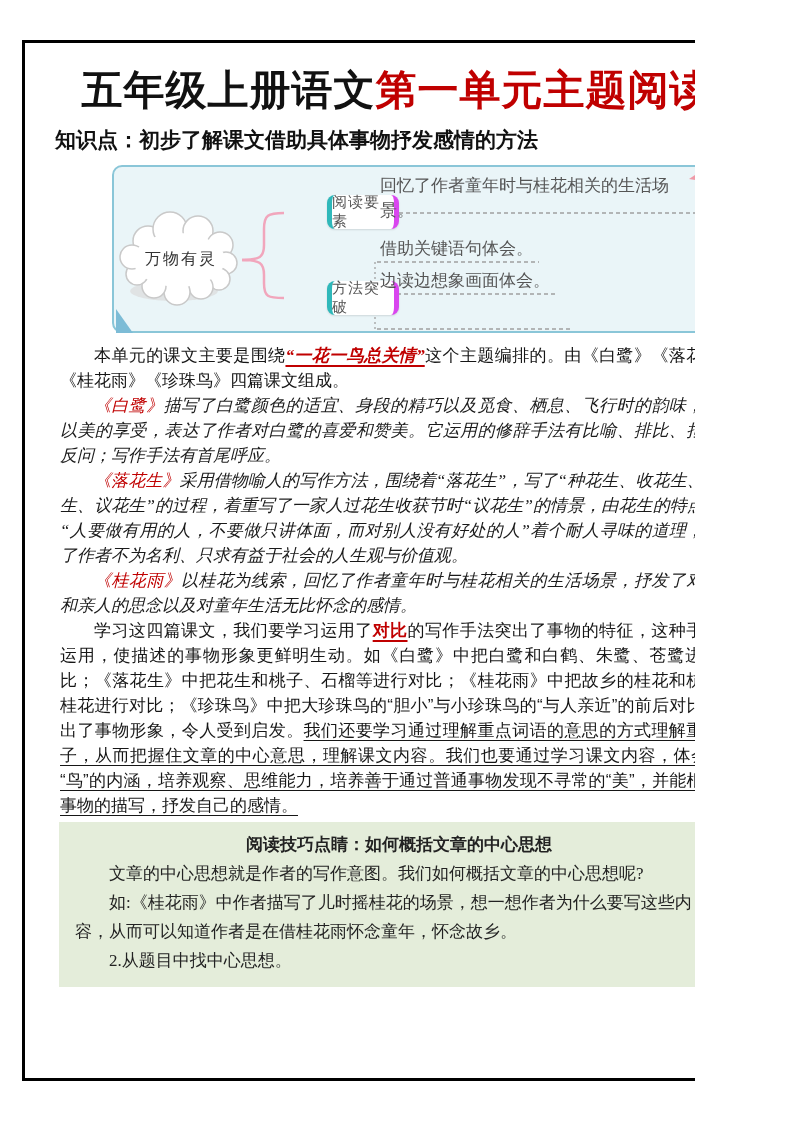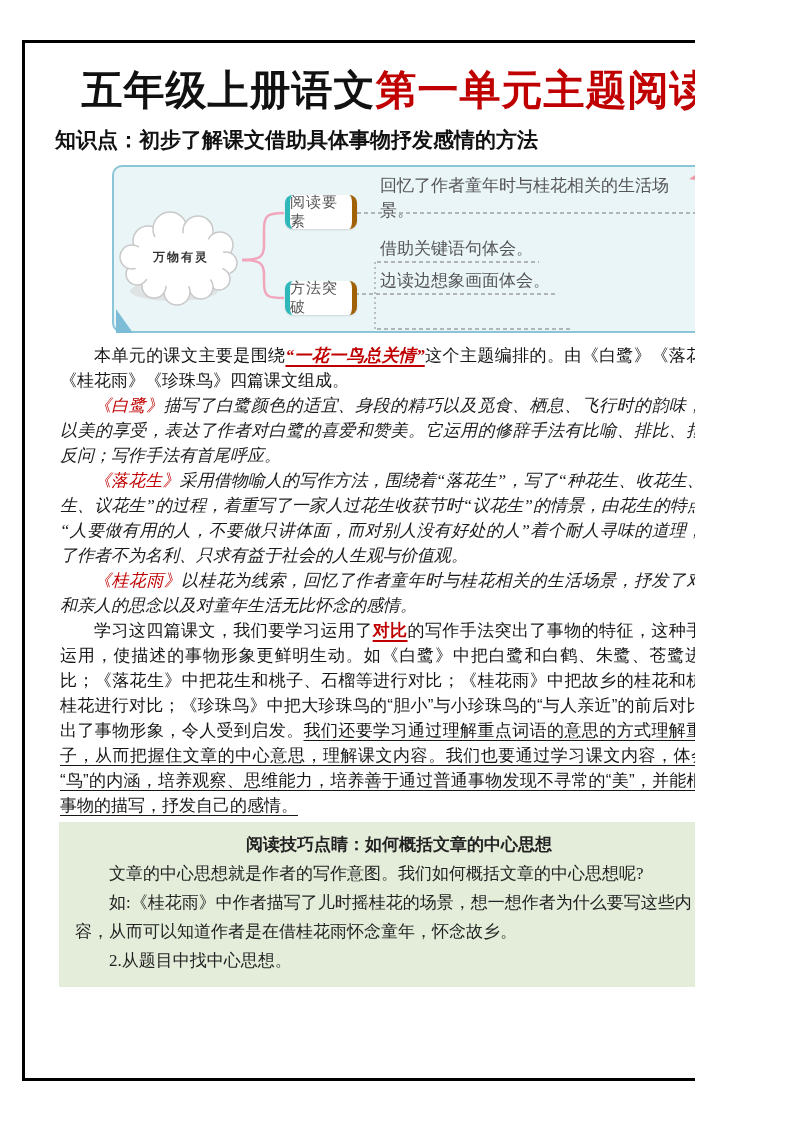--- a/index.html
+++ b/index.html
@@ -10,25 +10,25 @@
   
   .title{margin-top:24px;text-align:center;font-size:41px;font-weight:bold;
          letter-spacing:1px;line-height:46px;white-space:nowrap;}
   .title .red{color:#c00000;}
   .kp{margin:14px 0 0 30px;font-size:21px;font-weight:bold;line-height:26px;}
   
   .mindmap{position:relative;margin:12px 0 0 87px;width:593px;height:168px;
            background:#eaf5f8;border:2px solid #8ac6d8;border-radius:10px;box-sizing:border-box;}
   .mindmap svg{position:absolute;left:0;top:0;}
   .root-label{position:absolute;left:8px;top:82px;width:118px;text-align:center;
-              font-size:12px;font-weight:bold;color:#333;letter-spacing:2px;}
+              font-size:16px;font-weight:normal;color:#333;letter-spacing:2px;}
   .bracket-box{position:absolute;width:72px;height:34px;background:#fff;
-               border-left:5px solid #2fb8ba;border-right:5px solid #a16207;border-radius:8px;
+               border-left:5px solid #2fb8ba;border-right:5px solid #d946ef;border-radius:8px;
                box-sizing:border-box;display:flex;align-items:center;justify-content:center;
-               font-size:15px;color:#555;letter-spacing:1px;box-shadow:0 1px 2px rgba(0,0,0,.12);}
+               font-size:15px;color:#555;letter-spacing:1px;box-shadow:0 1px 2px rgba(0,0,0,.12);margin-left:42px;}
   .box1{left:171px;top:28px;} .box2{left:171px;top:114px;}
   .branch-text{position:absolute;color:#555;font-size:17px;
                font-family:"Liberation Serif",serif;}
   .b1{left:266px;top:6px;width:306px;line-height:25px;}
   .it1{left:266px;top:70px;} .it2{left:266px;top:102px;} .it3{left:266px;top:136px;}
   
   .bodytext{margin-top:10px;padding:0 30px 0 35px;font-size:17px;line-height:25px;
             text-align:justify;}
   .bodytext p{margin:0;text-indent:2em;}
   .sans{font-family:"Liberation Sans",sans-serif;color:#161616;}

